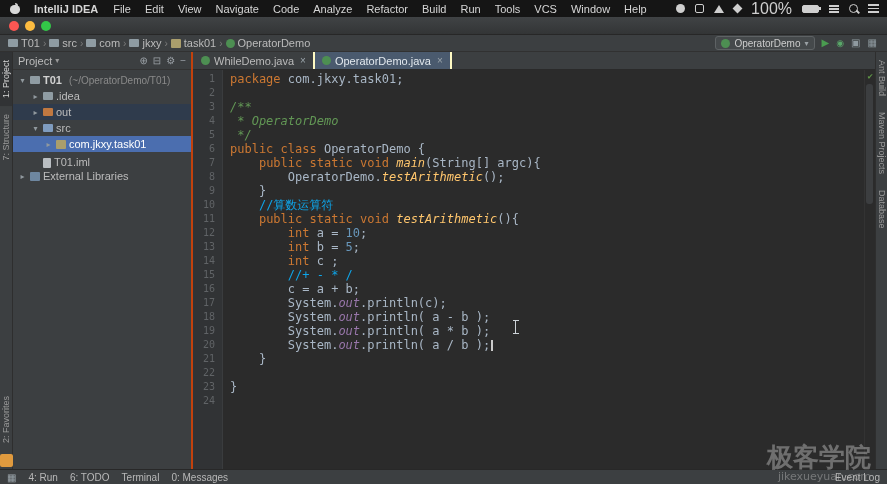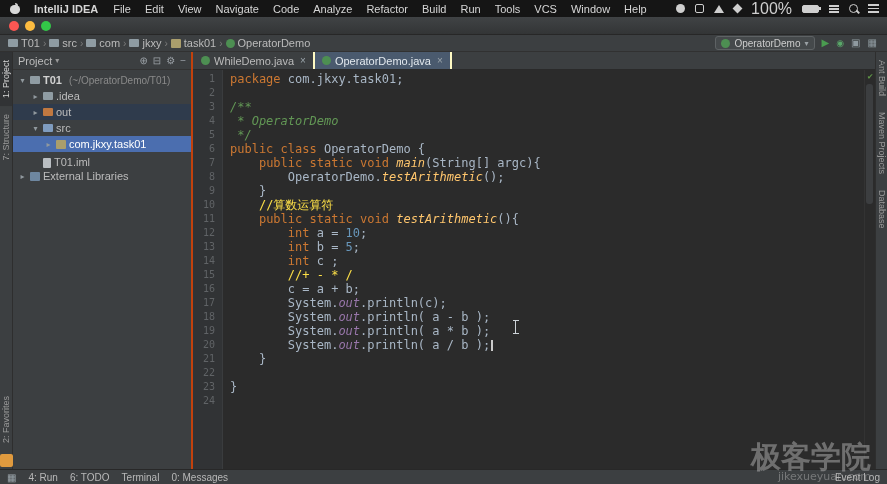--- a/index.html
+++ b/index.html
@@ -85,39 +85,39 @@
   .tab{display:inline-flex;align-items:center;gap:4px;padding:0 7px;font-size:11px;color:#bbb;background:#3c3f41;border-right:2px solid #fef9c3}
   .tab.active{background:#4a5a6e;color:#e2e8ee}
   .tab-close{color:#9aa4aa;font-size:10px;margin-left:2px}
   .editor-wrap{flex:1;display:flex;position:relative;background:#2b2b2b;overflow:hidden;font-family:"DejaVu Sans Mono","Liberation Mono",monospace}
   .gutter{width:30px;background:#313335;border-right:1px solid #3a3c3e;padding:2px 7px 0 0;text-align:right;color:#606366;font-size:10px;line-height:14px;flex:none}
   .ln{height:14px}
   .code{flex:1;padding:2px 0 0 7px;font-size:12px;line-height:14px;color:#a9b7c6;white-space:pre;overflow:hidden}
   .code-line{height:14px}
   .tk-kw{color:#cc7832}
   .tk-plain{color:#a9b7c6}
-  .tk-comment{color:#fde047}
+  .tk-comment{color:#0ea5e9}
   .tk-javadoc{color:#629755;font-style:italic}
   .tk-smethod{color:#ffc66d;font-style:italic}
   .tk-field{color:#9876aa;font-style:italic}
   .tk-num{color:#6897bb}
   .caret{display:inline-block;width:2px;height:11px;background:#cbcbcb;vertical-align:middle;margin-left:1px}
   .marker-strip{position:absolute;top:0;right:0;width:11px;height:100%;background:#2b2b2b;border-left:1px solid #333}
   .editor-check{position:absolute;top:1px;right:2px;color:#5f9647;font-size:9px}
   .scroll-thumb{position:absolute;top:14px;right:2px;width:7px;height:120px;background:#51565a;border-radius:3px;opacity:.45}
 
   
   .statusbar{height:15px;background:#3c3f41;border-top:1px solid #282828;display:flex;align-items:center;font-size:10px;color:#b8b8b8;padding:0 7px;gap:12px;flex:none}
   .sb-switcher{color:#9aa4aa;font-size:10px}
   .sb-items{display:flex;gap:12px}
   .sb-right{margin-left:auto}
 
   
   .watermark{position:absolute;right:16px;bottom:1px;text-align:right;pointer-events:none;z-index:50;font-family:"DejaVu Sans",sans-serif}
-  .wm-title{font-size:30px;font-weight:bold;color:rgba(195,195,195,.45);line-height:26px}
+  .wm-title{font-size:26px;font-weight:bold;color:rgba(195,195,195,.45);line-height:26px}
   .wm-sub{font-size:11px;color:rgba(175,175,175,.5)}
   .ibeam{position:absolute;left:515px;top:321px;width:1px;height:12px;background:#cdd3d8;z-index:40}
   .ibeam::before,.ibeam::after{content:"";position:absolute;left:-2px;width:6px;height:1px;background:#cdd3d8}
   .ibeam::before{top:-1px}
   .ibeam::after{bottom:-1px}
 </style>
 </head>
 <body>
 
 <div class="app">

